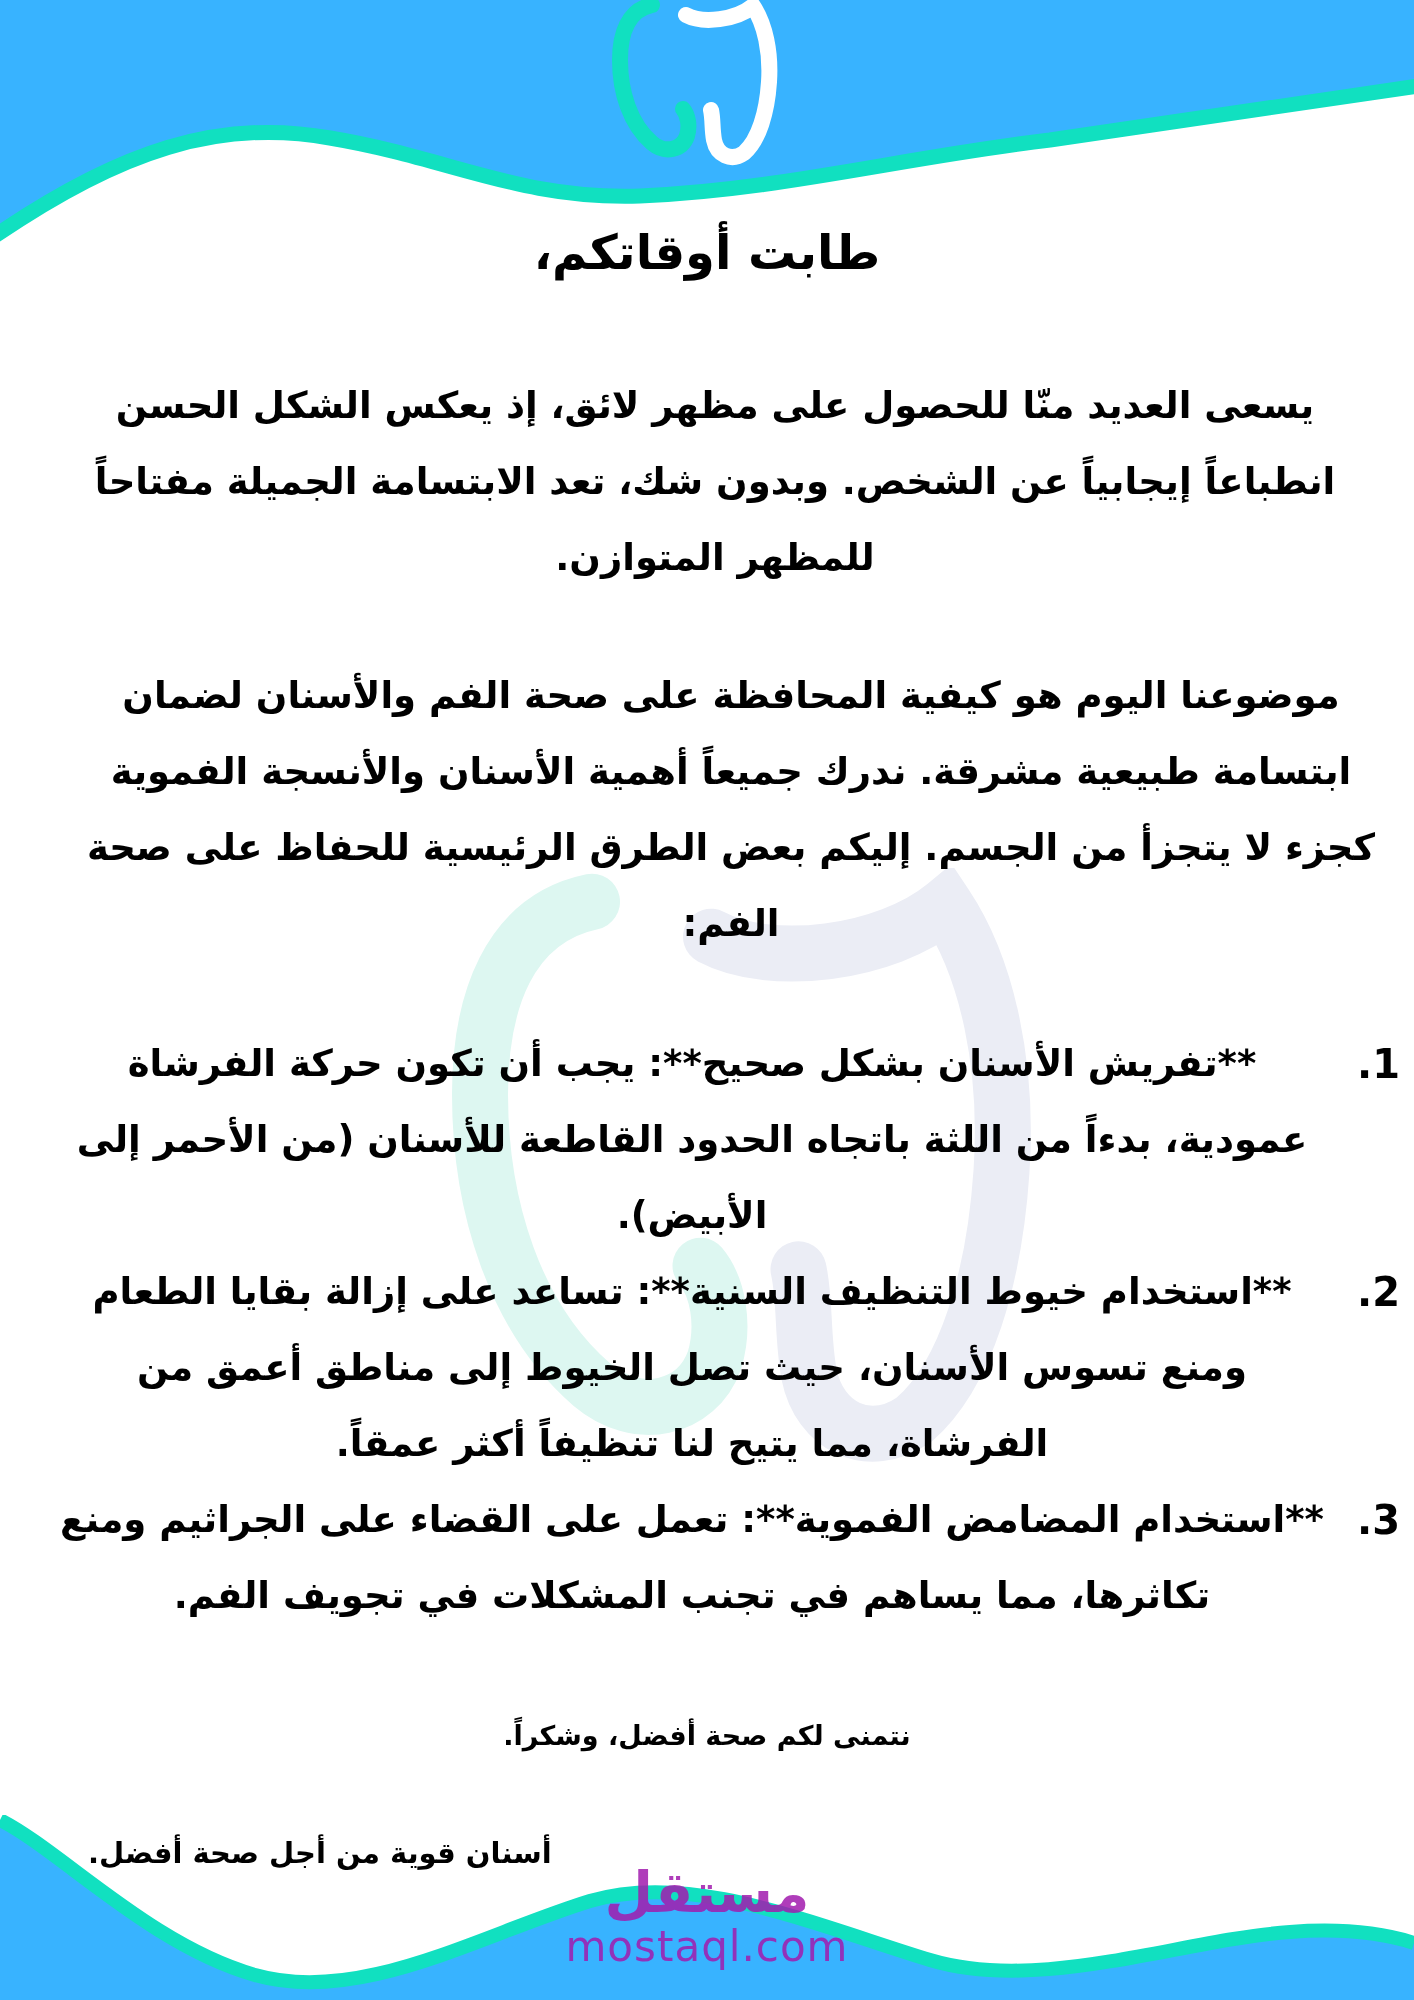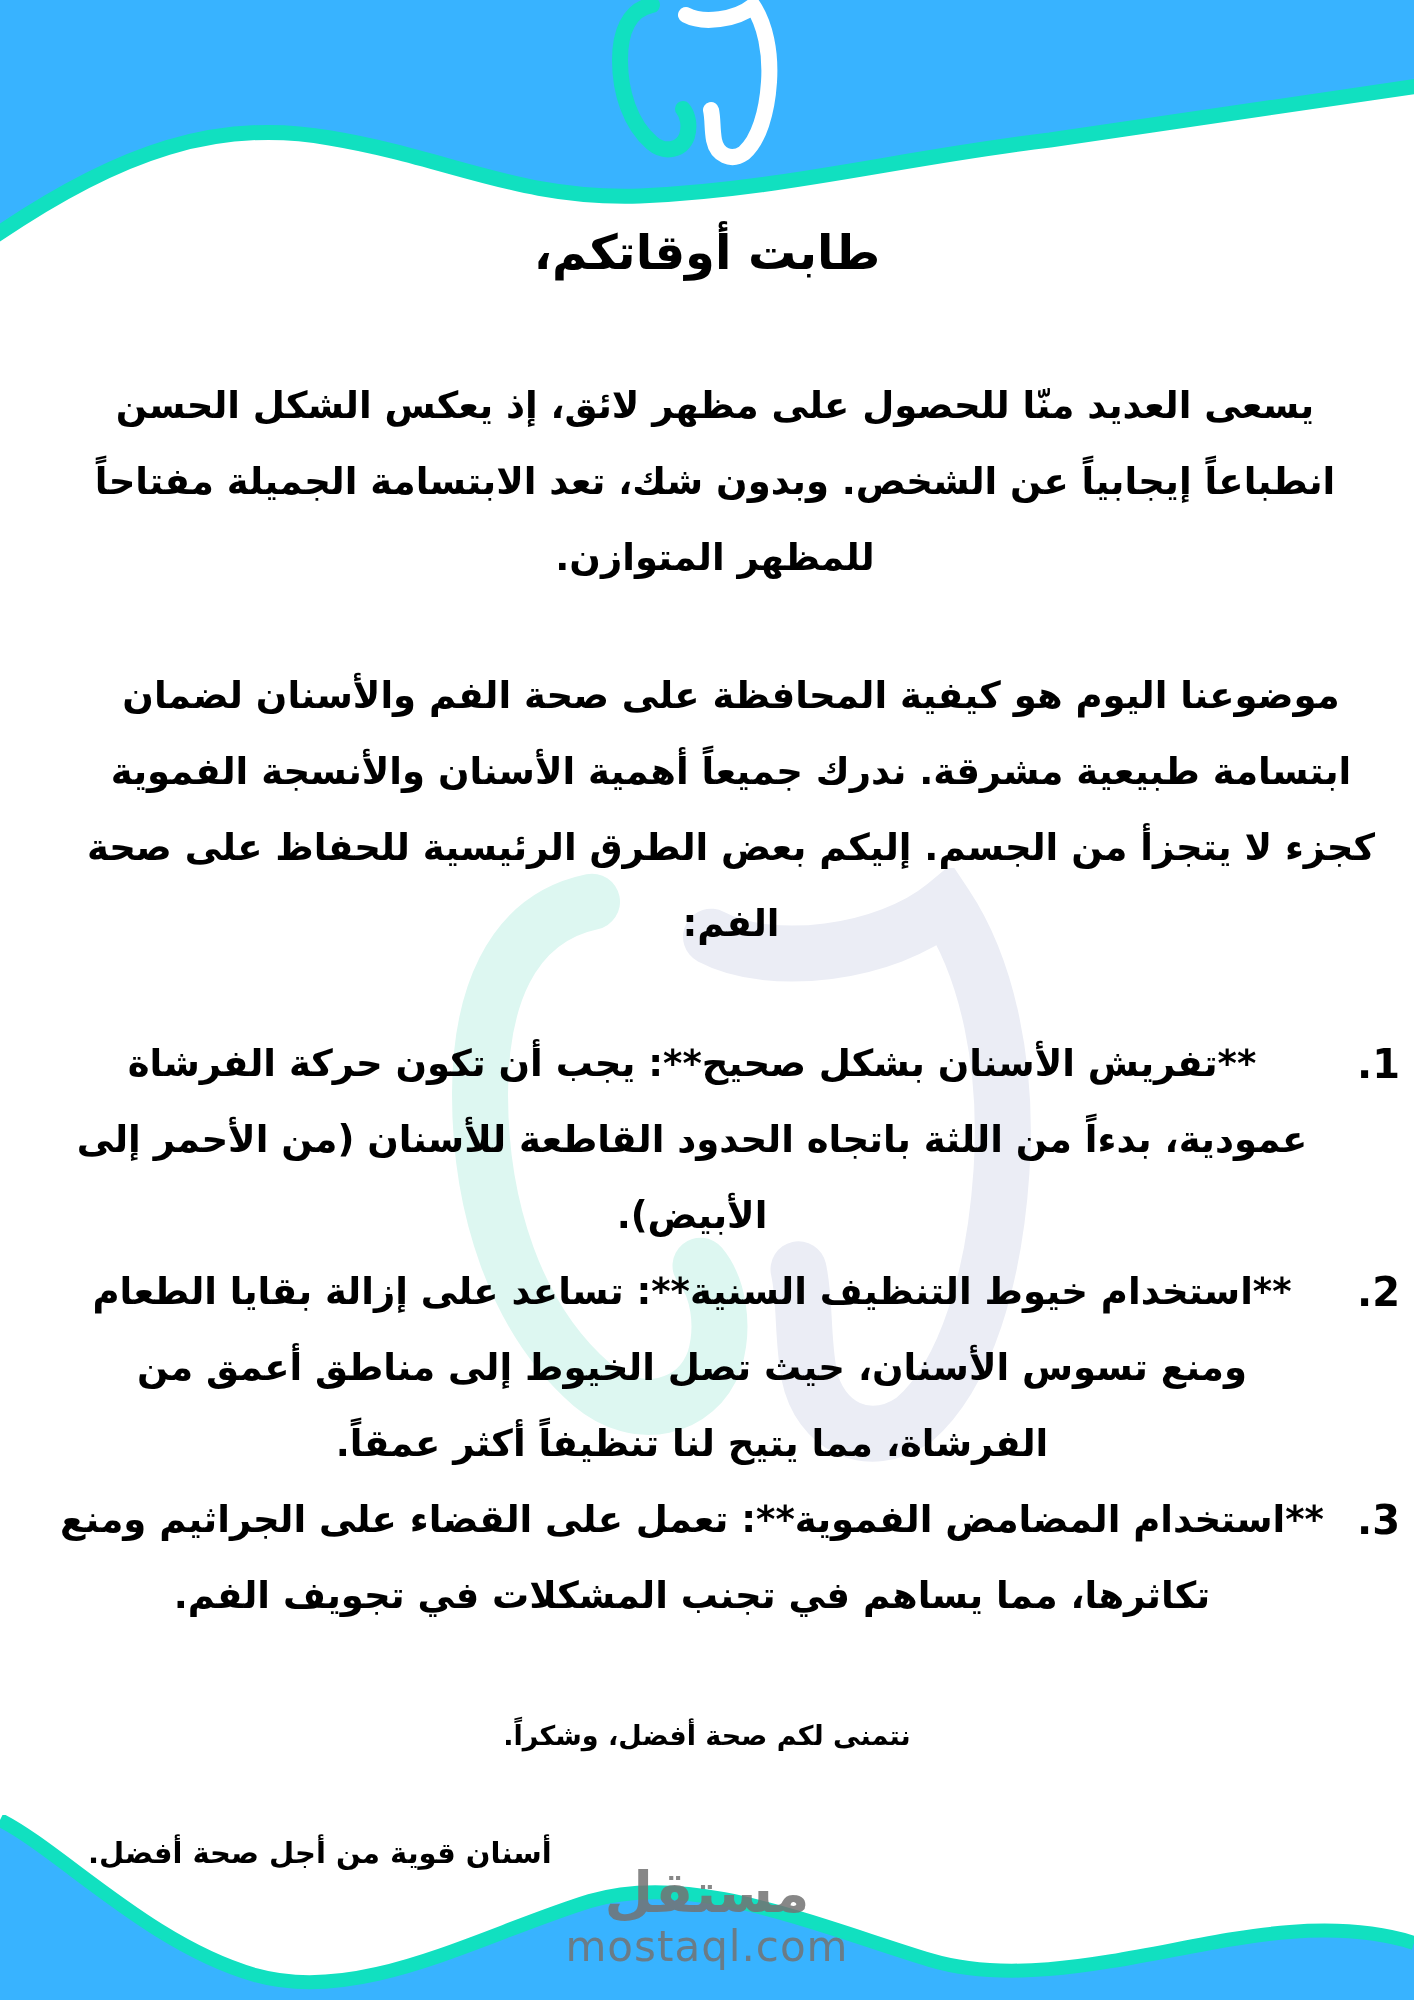--- a/index.html
+++ b/index.html
@@ -26,21 +26,21 @@
   .list-item { position:relative; padding:0 86px 0 56px; text-align:center;
                font-size:37px; line-height:76px; }
   .list-num  { position:absolute; right:14px; top:0; font-size:40px; }
 
   .closing { position:absolute; top:1720px; left:0; width:100%; text-align:center; font-size:27px; }
 
   .footer-note { position:absolute; top:1836px; left:88px; z-index:3;
                  direction:rtl; font-size:29px; font-weight:bold; white-space:nowrap; }
 
   .watermark { position:absolute; top:1864px; left:0; width:100%; text-align:center;
-               z-index:4; color:#737373; opacity:0.85; direction:ltr; }
+               z-index:4; color:#a21caf; opacity:0.85; direction:ltr; }
   .watermark .wm-ar  { font-size:56px; font-weight:bold; line-height:1.05; }
   .watermark .wm-dom { font-size:42px; line-height:1.15; letter-spacing:1px; }
 
   .bottom-wave { position:absolute; bottom:0; left:0; z-index:1; }
 </style>
 </head>
 <body>
 
 <svg class="bg-tooth" viewBox="0 0 200 175" aria-hidden="true">
   <path d="M 52 5 C 28 10 20 34 20 60 C 20 92 30 124 52 143 C 65 154 82 150 87 136 C 90 126 88 115 83 109" fill="none" stroke="#DDF7F1" stroke-width="16" stroke-linecap="round"></path>

